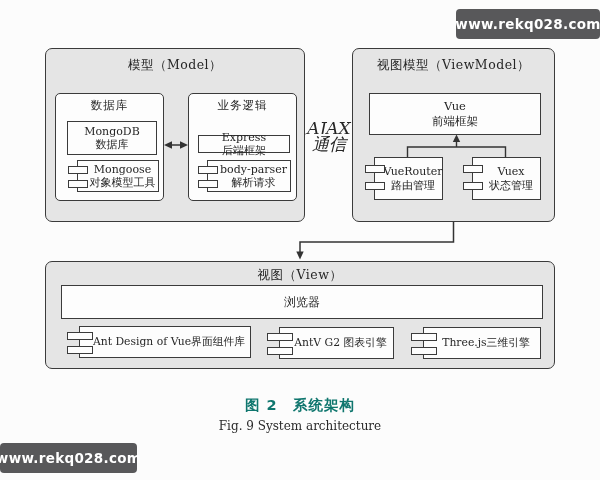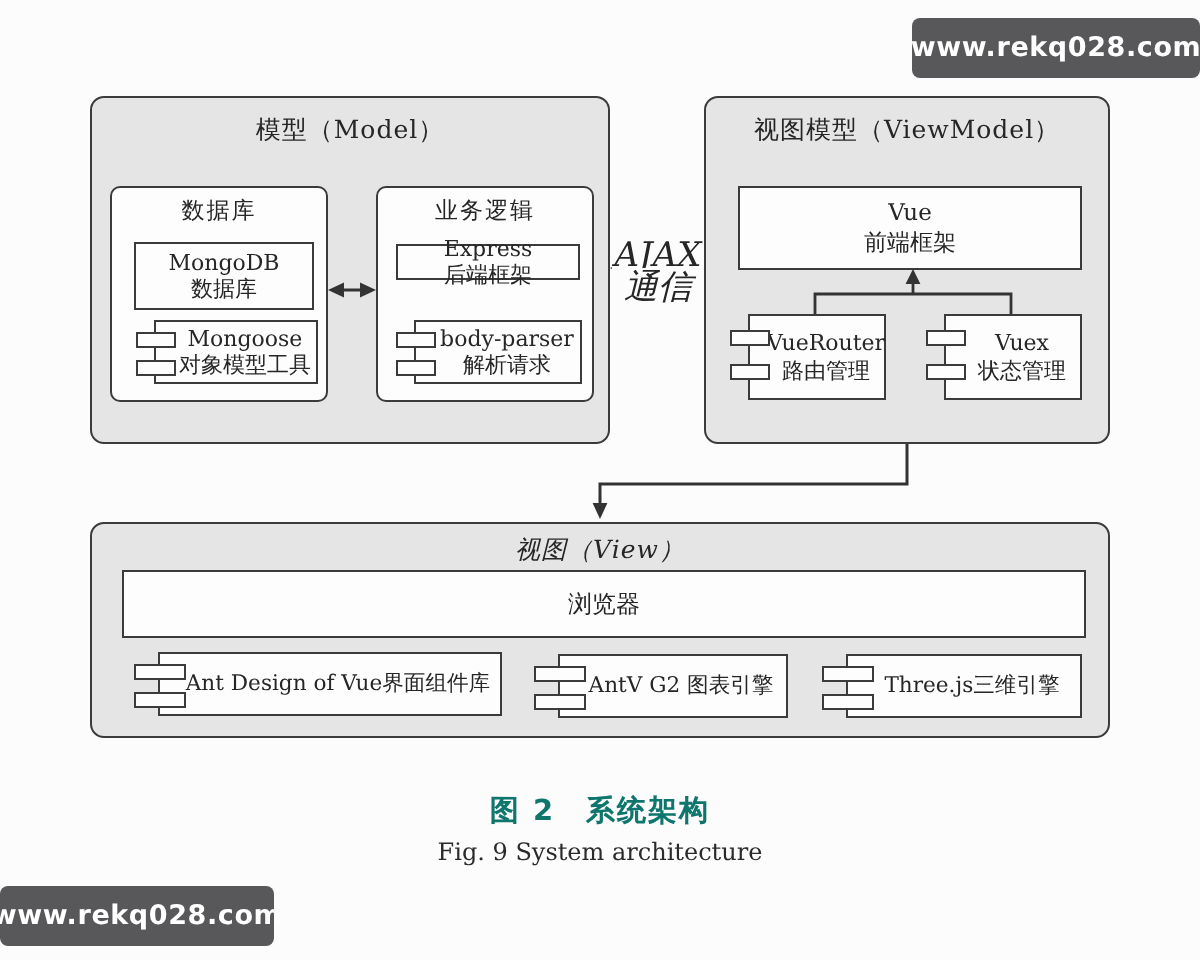--- a/index.html
+++ b/index.html
@@ -86,21 +86,21 @@
         <div class="two-line comp-pad">
           <div>Mongoose</div>
           <div>对象模型工具</div>
         </div>
       </div>
     </div>
 
     <div class="sub-box" style="left:142px;top:44px;width:109px;height:108px;">
       <div class="s-title">业务逻辑</div>
 
-      <div class="rect" style="left:9px;top:28px;width:92px;height:18px;">
+      <div class="rect" style="left:9px;top:41px;width:92px;height:18px;">
         <div class="two-line">
           <div>Express</div>
           <div>后端框架</div>
         </div>
       </div>
 
       <div class="rect" style="left:18px;top:66px;width:84px;height:32px;">
         <span class="tab tab-sm" style="top:5px;"></span>
         <span class="tab tab-sm" style="top:19px;"></span>
         <div class="two-line comp-pad">
@@ -134,21 +134,21 @@
       <span class="tab tab-md" style="top:7px;"></span>
       <span class="tab tab-md" style="top:24px;"></span>
       <div class="two-line comp-pad">
         <div>Vuex</div>
         <div>状态管理</div>
       </div>
     </div>
   </div>
 
   <div class="outer-box" style="left:45px;top:261px;width:510px;height:108px;">
-    <div class="b-title" style="top:5px;font-style:italic;">视图（View）</div>
+    <div class="b-title" style="top:5px;">视图（View）</div>
 
     <div class="rect" style="left:15px;top:23px;width:482px;height:34px;">
       <div class="one-line" style="font-size:12px;padding-left:0;">浏览器</div>
     </div>
 
     <div class="rect" style="left:33px;top:64px;width:172px;height:32px;">
       <span class="tab tab-lg" style="top:5px;"></span>
       <span class="tab tab-lg" style="top:19px;"></span>
       <div class="one-line">Ant Design of Vue界面组件库</div>
     </div>

